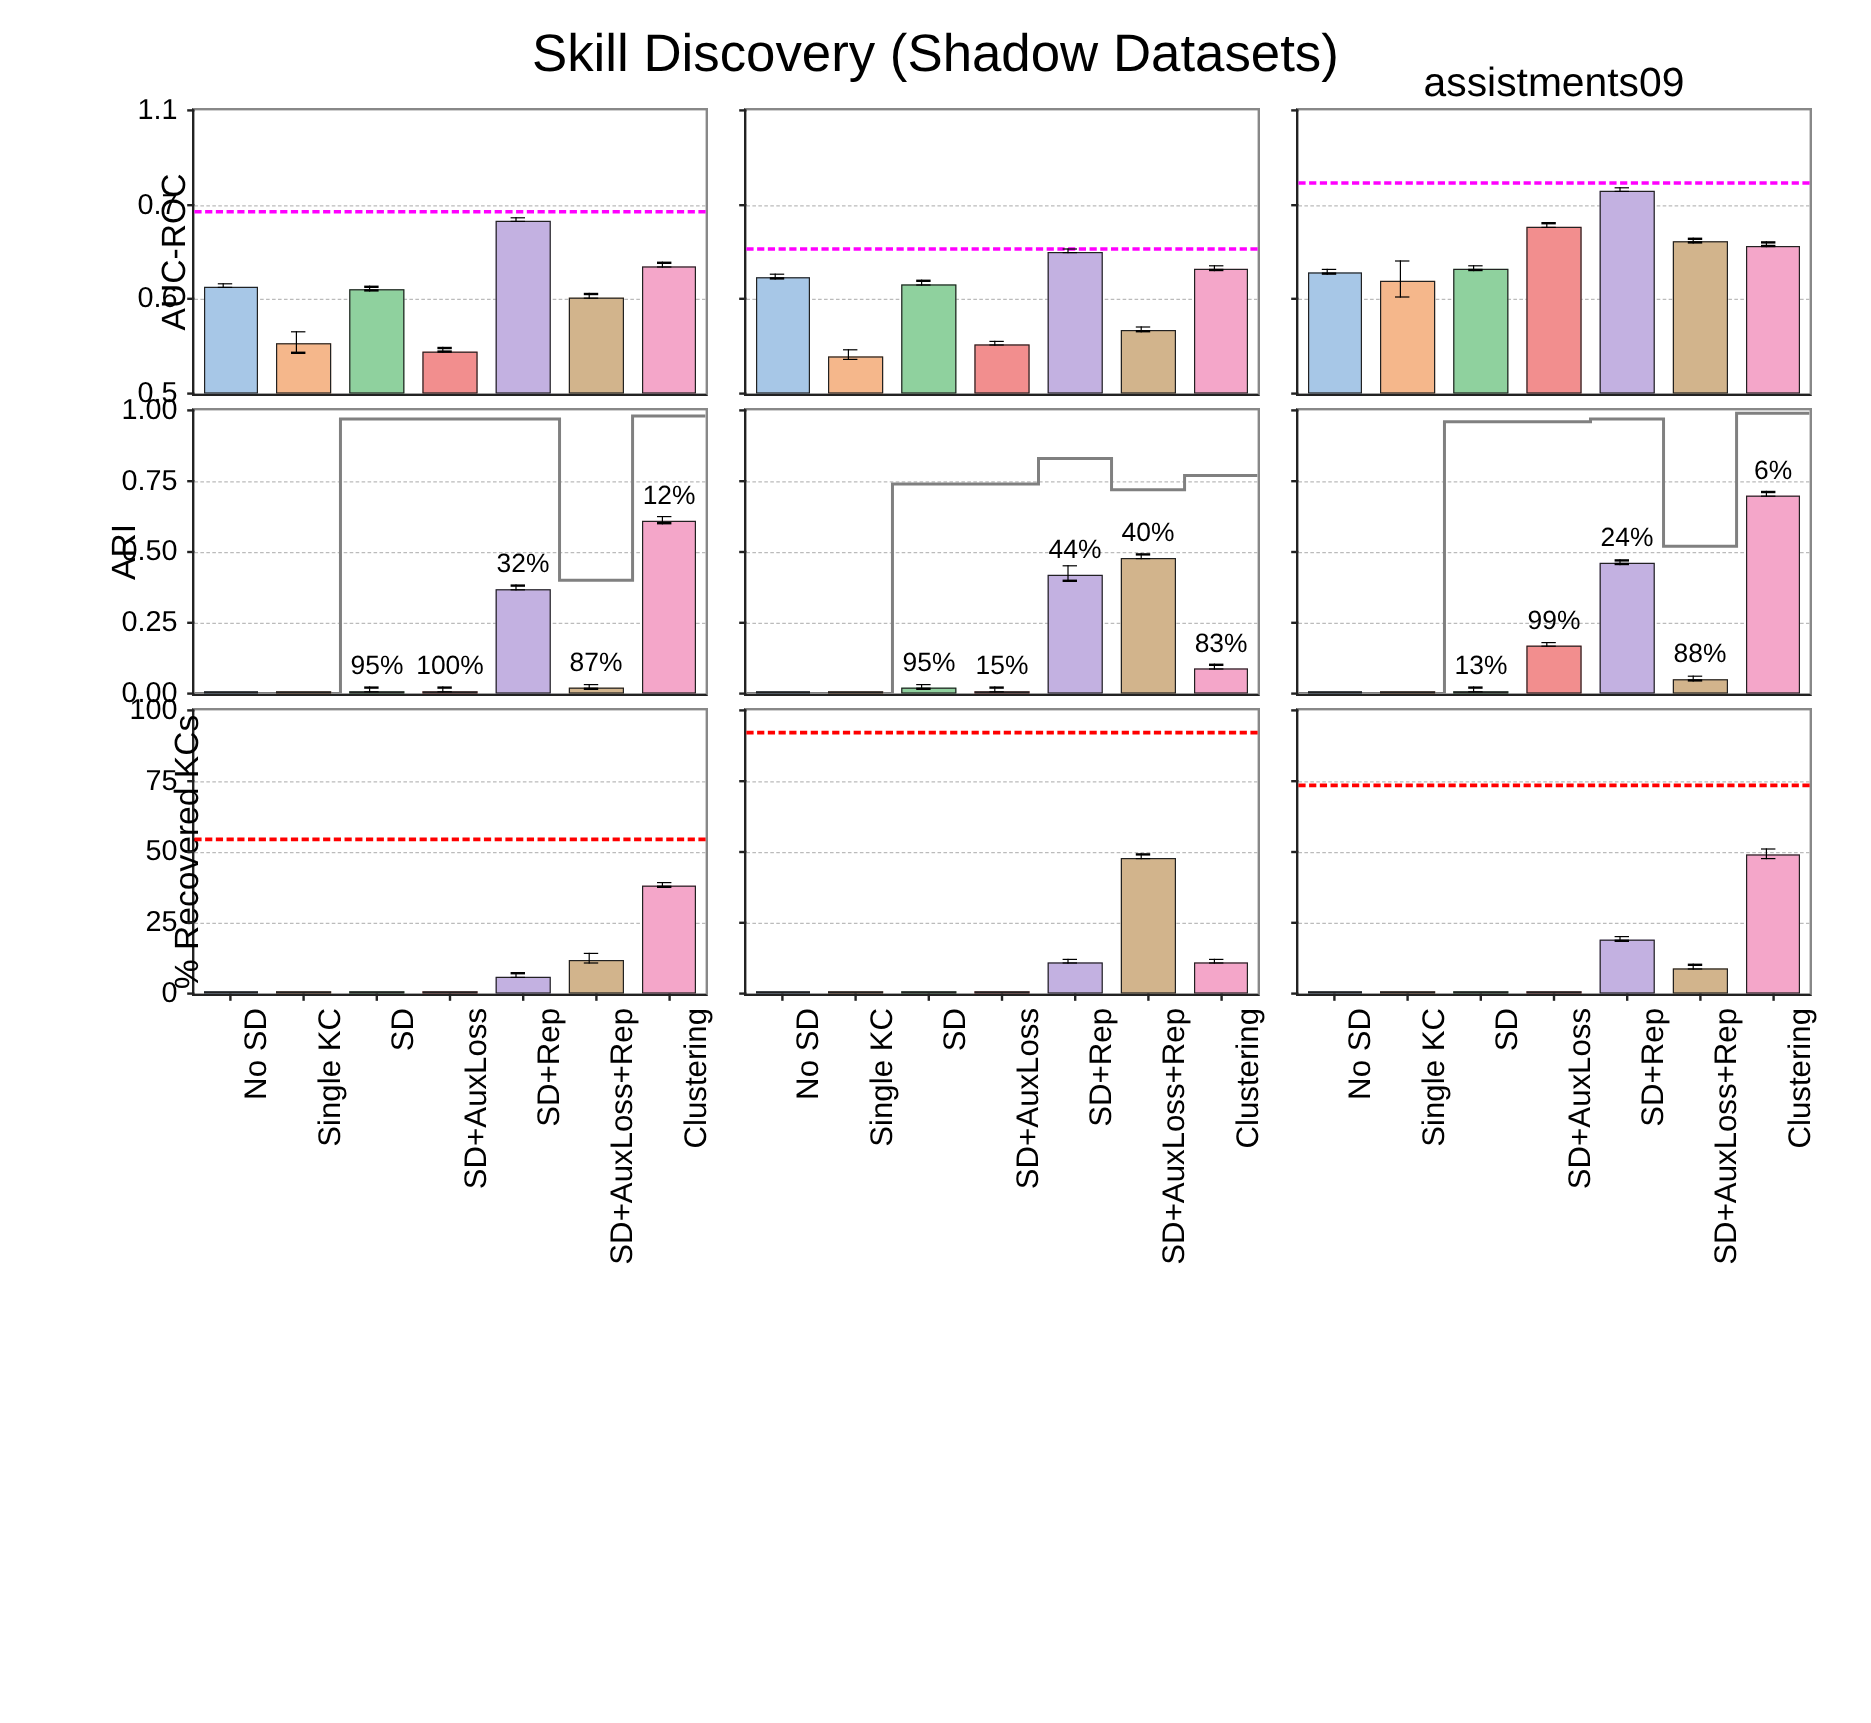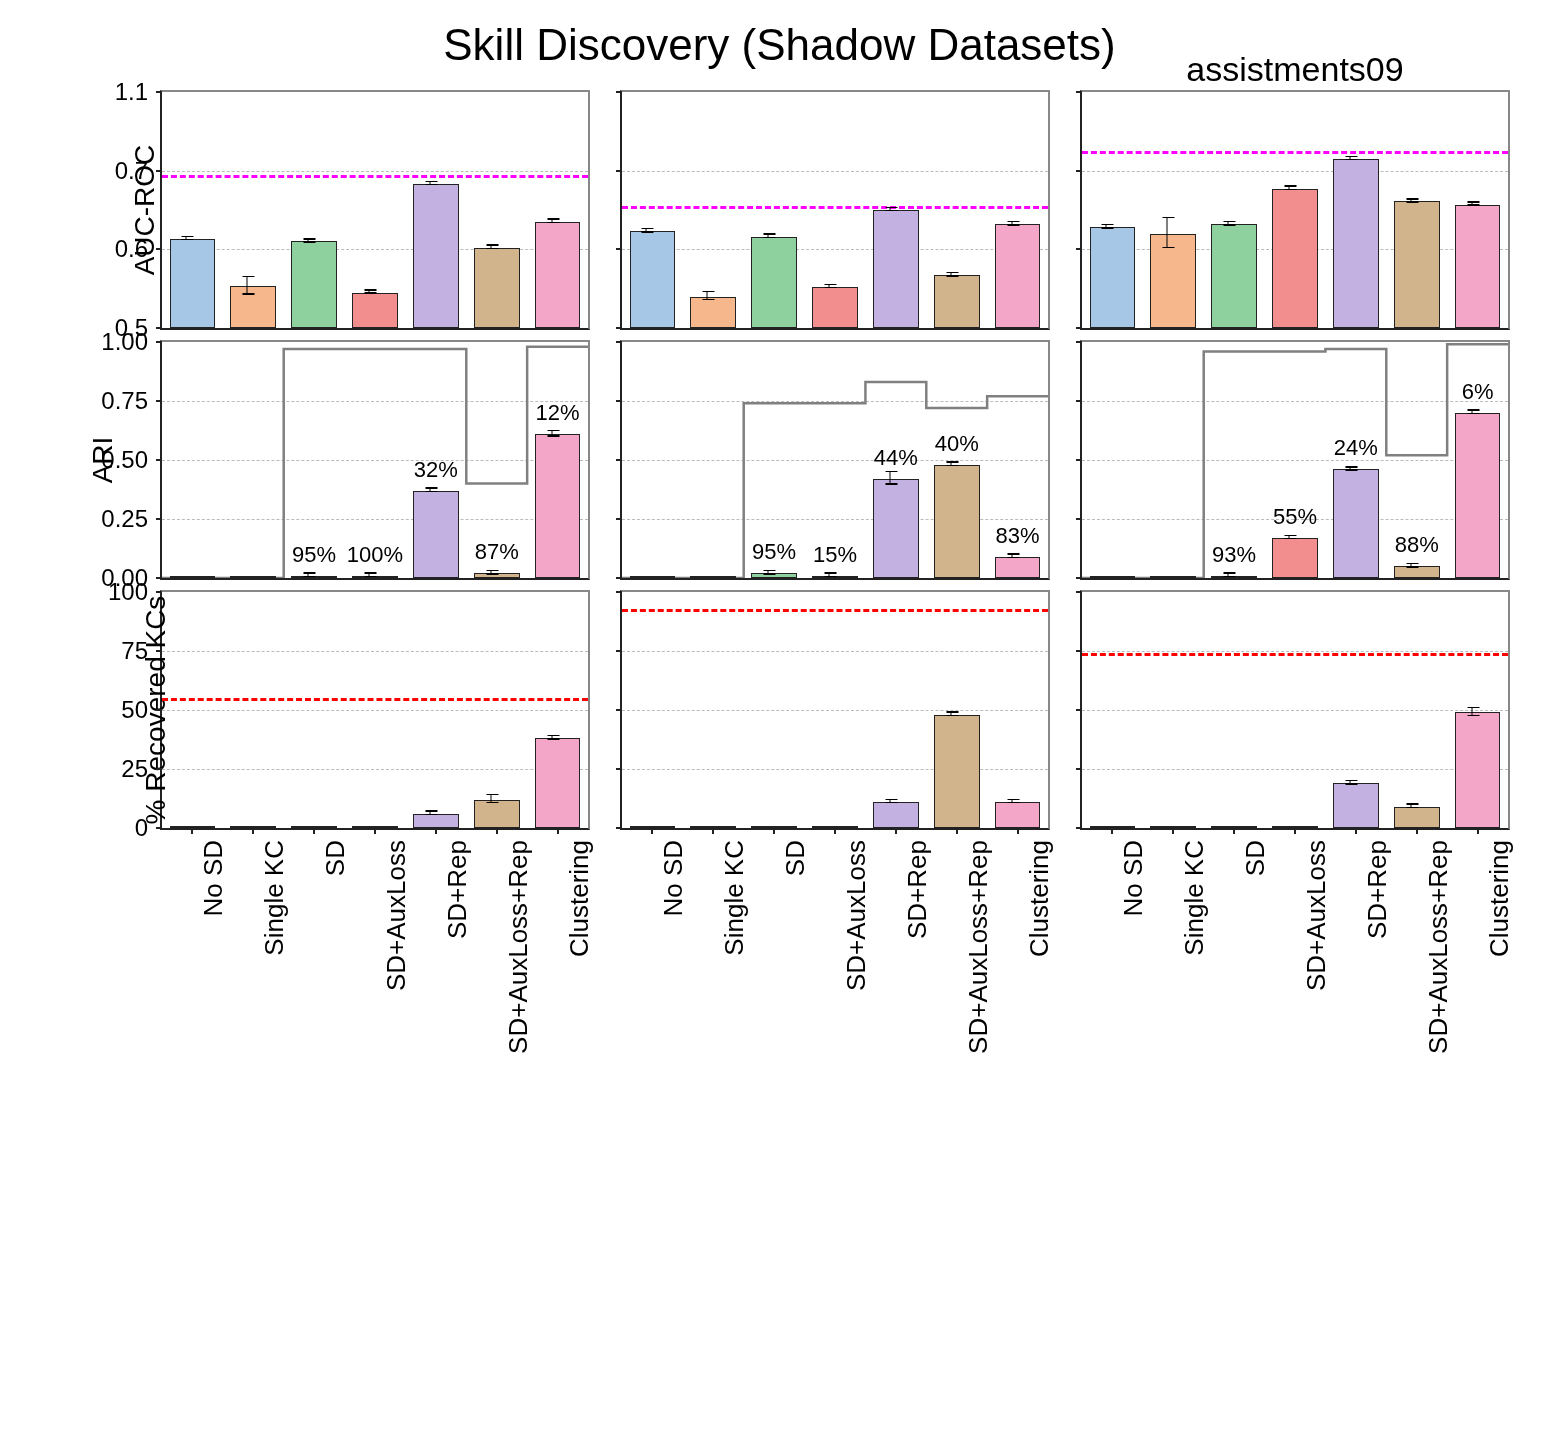--- a/index.html
+++ b/index.html
@@ -346,25 +346,25 @@
         <div class="ytick-mark" style="top: -1px;"></div>
         <svg width="426" height="236" class="stepline" style="left: 0px; top: 0px;">
           <path d="M0 236 L60.857142857142854 236 L60.857142857142854 236 L121.71428571428571 236 L121.71428571428571 9.440000000000008 L182.57142857142856 9.440000000000008 L182.57142857142856 9.440000000000008 L243.42857142857142 9.440000000000008 L243.42857142857142 7.080000000000006 L304.2857142857143 7.080000000000006 L304.2857142857143 113.28 L365.1428571428571 113.28 L365.1428571428571 2.360000000000002 L426 2.360000000000002 "></path>
         </svg>
         <div class="bars">
           <div class="bar" style="left: 7.60714px; width: 45.6429px; height: 0px; background: rgb(167, 199, 231);"></div>
           <div class="bar" style="left: 68.4643px; width: 45.6429px; height: 0px; background: rgb(245, 183, 139);"></div>
           <div class="bar" style="left: 129.321px; width: 45.6429px; height: 2.36px; background: rgb(143, 209, 158);">
             <div class="err" style="height: 4.72px; bottom: 0px;"></div>
           </div>
-          <div class="barlabel" style="left: 152.143px; bottom: 10.36px;">93%</div>
+          <div class="barlabel" style="left: 152.143px; bottom: 10.36px;">13%</div>
           <div class="bar" style="left: 190.179px; width: 45.6429px; height: 40.12px; background: rgb(242, 142, 142);">
             <div class="err" style="height: 4.72px; bottom: 37.76px;"></div>
           </div>
-          <div class="barlabel" style="left: 213px; bottom: 48.12px;">55%</div>
+          <div class="barlabel" style="left: 213px; bottom: 48.12px;">99%</div>
           <div class="bar" style="left: 251.036px; width: 45.6429px; height: 108.56px; background: rgb(195, 177, 225);">
             <div class="err" style="height: 4.72px; bottom: 106.2px;"></div>
           </div>
           <div class="barlabel" style="left: 273.857px; bottom: 116.56px;">24%</div>
           <div class="bar" style="left: 311.893px; width: 45.6429px; height: 11.8px; background: rgb(210, 180, 140);">
             <div class="err" style="height: 4.72px; bottom: 9.44px;"></div>
           </div>
           <div class="barlabel" style="left: 334.714px; bottom: 19.8px;">88%</div>
           <div class="bar" style="left: 372.75px; width: 45.6429px; height: 165.2px; background: rgb(244, 166, 201);">
             <div class="err" style="height: 4.72px; bottom: 162.84px;"></div>

